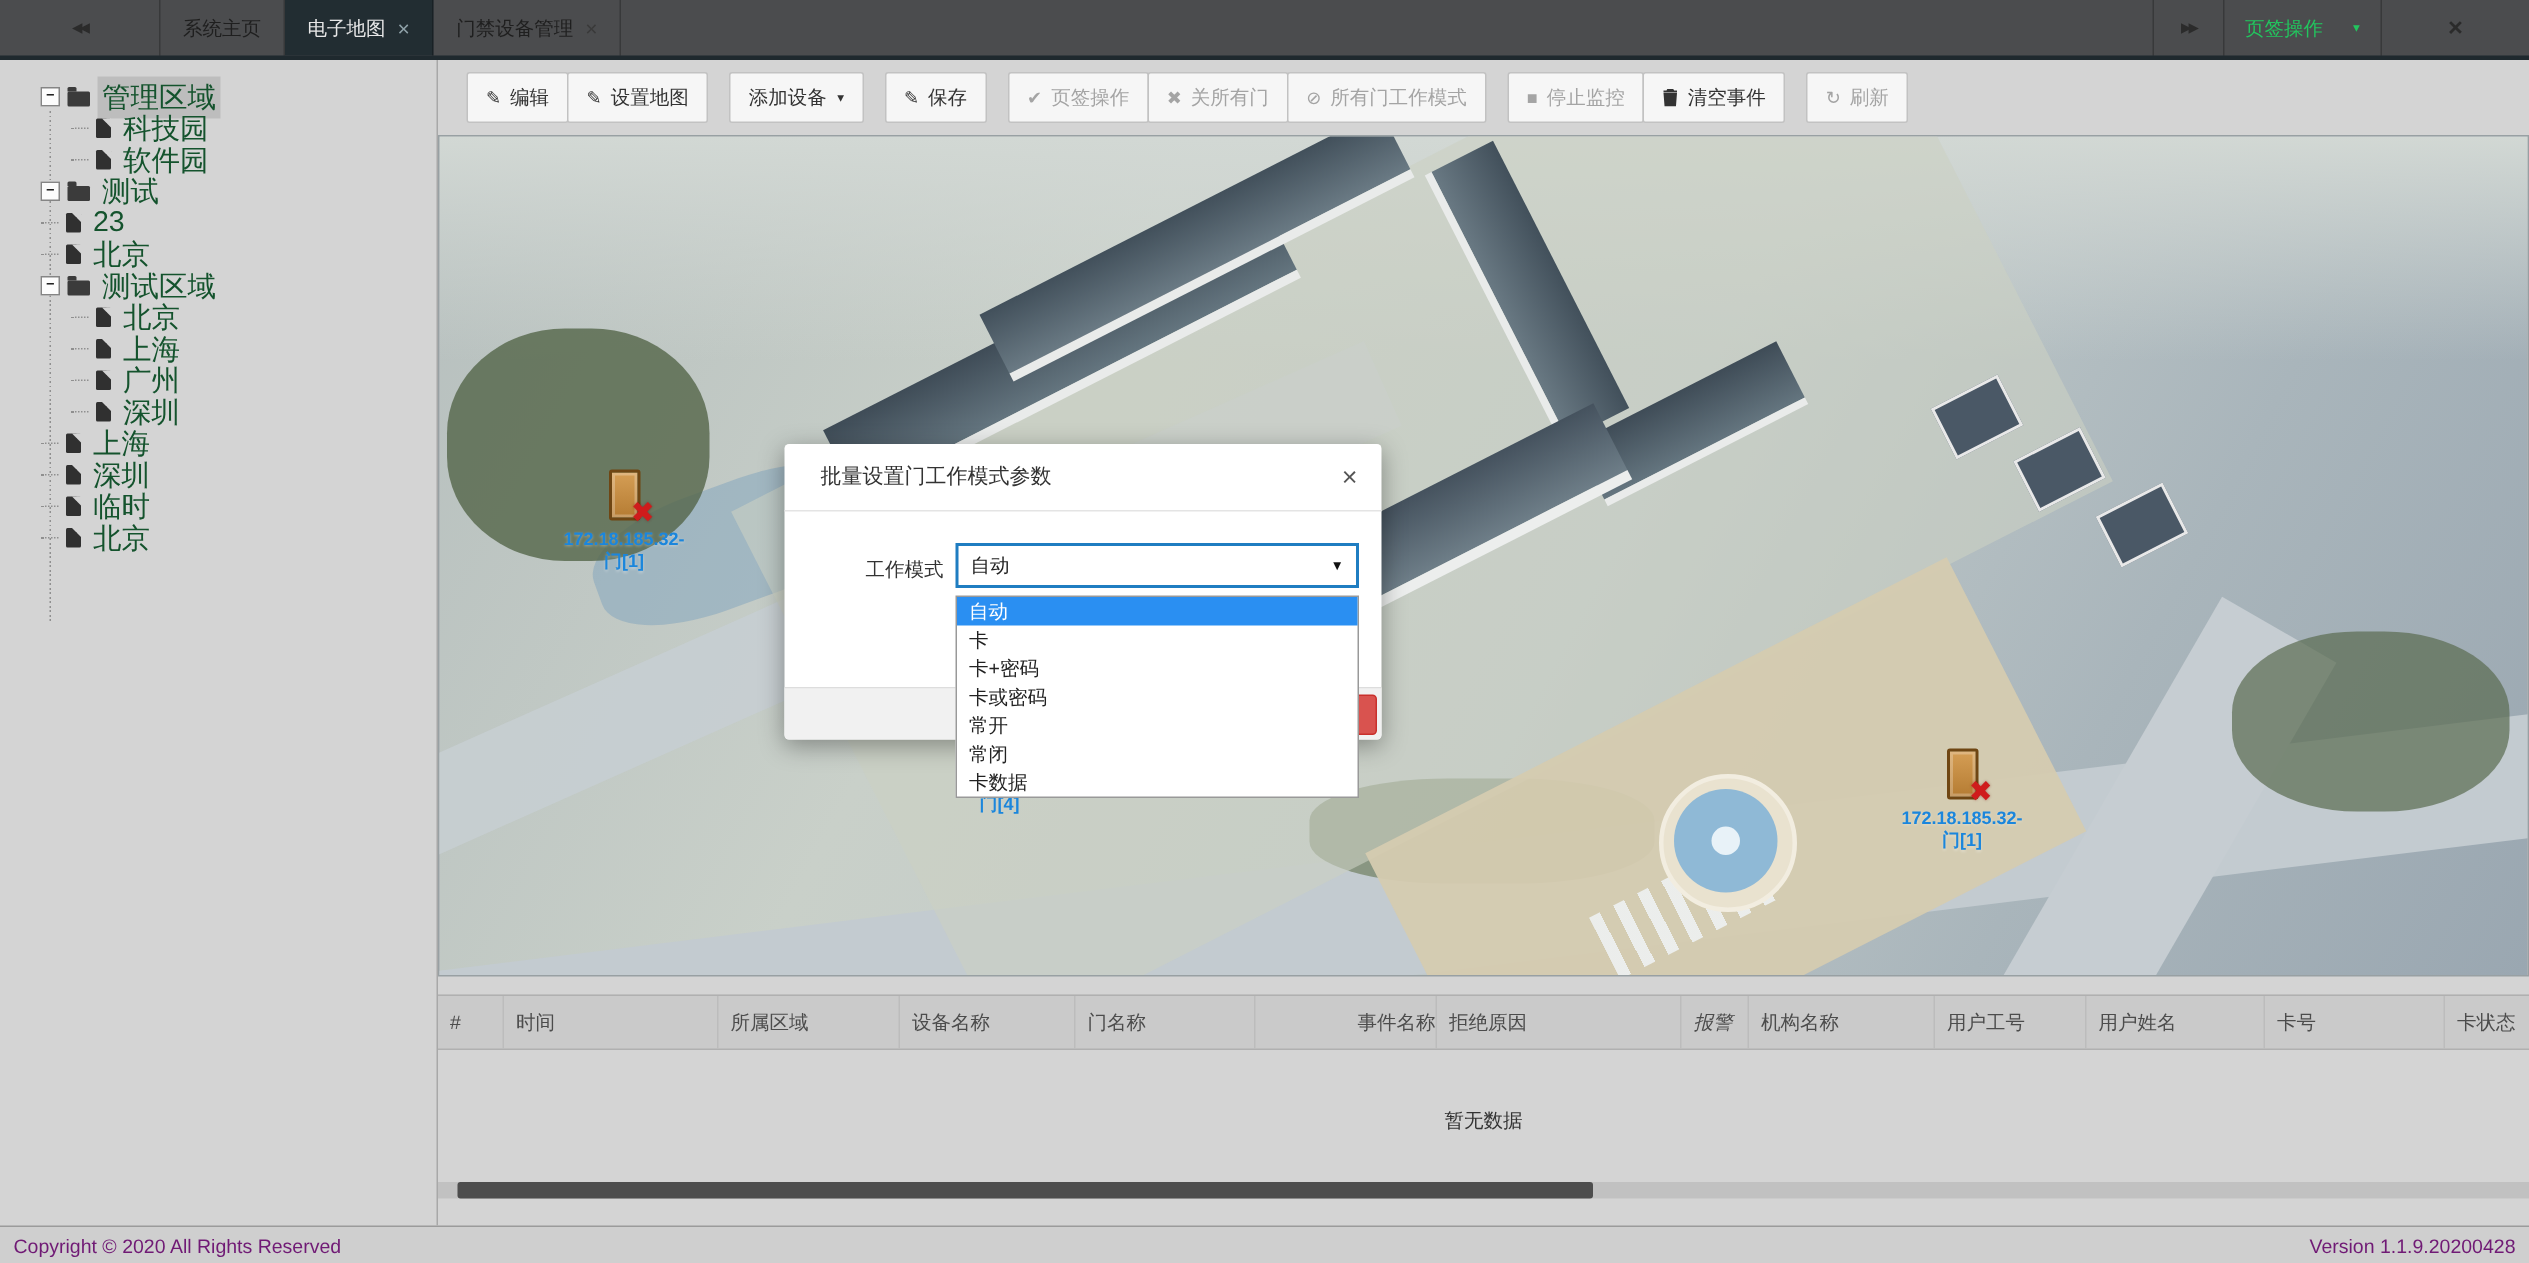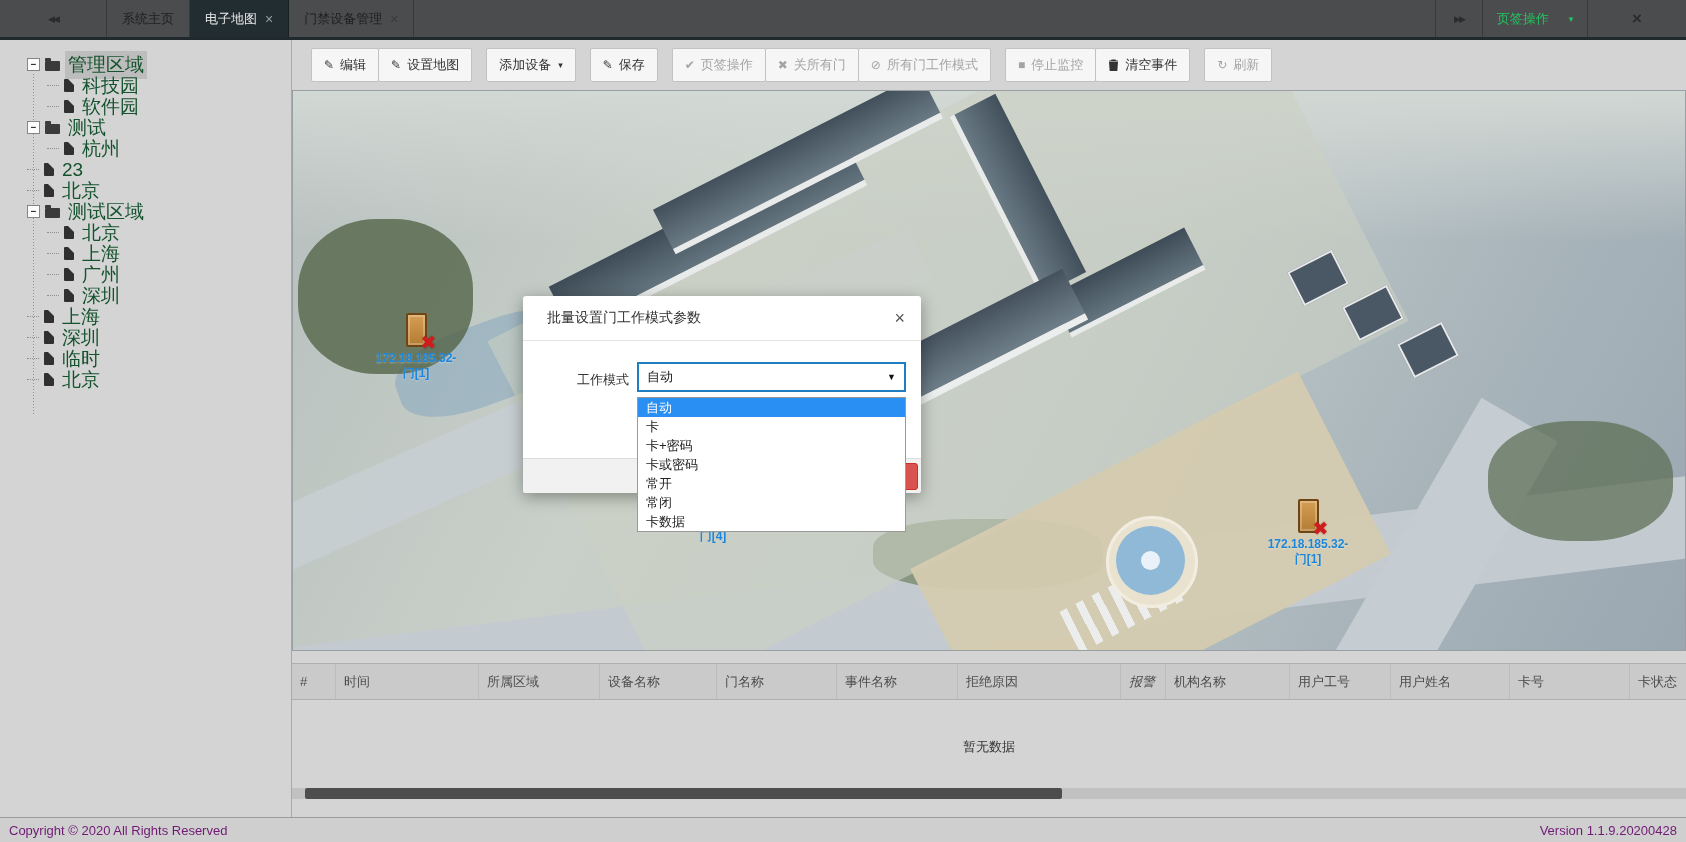--- a/index.html
+++ b/index.html
@@ -53,21 +53,21 @@
        background:linear-gradient(118deg,#b6bfbe,#c9d0c9 30%,#c1caca 55%,#a9b5bb 78%,#9aa7b1)}
   .shape{position:absolute}
   .marker{position:absolute;width:150px;text-align:center;z-index:3}
   .door{position:relative;display:inline-block;width:17px;height:30px;
         background:linear-gradient(#d59e55,#b57c33);border:2px solid #6f4613;border-radius:2px;
         box-shadow:inset 0 0 0 2px rgba(255,255,255,.25)}
   .door-x{position:absolute;right:-12px;bottom:-9px;color:#cf1c1c;font-size:19px;font-weight:bold;
           text-shadow:0 0 2px rgba(110,0,0,.45)}
   .mlabel{font-size:12px;font-weight:bold;color:#1b86dc;line-height:15px;
           text-shadow:0 1px 2px rgba(255,255,255,.35)}
-  #partial-label{position:absolute;left:360px;top:437px;width:120px;text-align:center;z-index:3;
+  #partial-label{position:absolute;left:360px;top:437px;width:120px;z-index:3;
                  font-size:12px;font-weight:bold;color:#1b86dc}
   
   #table-header{position:absolute;left:0;top:623px;width:1394px;height:37px;background:#cacaca;display:flex;
                 border-top:1px solid #b0b0b0;border-bottom:1px solid #b0b0b0;overflow:hidden;box-sizing:border-box}
   .th{display:flex;align-items:center;padding-left:8px;border-right:1px solid #bcbcbc;
       font-size:13px;color:#4c4c4c;box-sizing:border-box;min-width:0;white-space:nowrap;flex:none}
   #table-empty{position:absolute;left:0;top:698px;width:1394px;text-align:center;font-size:13px;color:#333}
   #hscroll{position:absolute;left:0;top:748px;width:1394px;height:11px;background:#c1c1c1}
   #hscroll-thumb{position:absolute;left:13px;top:0;width:757px;height:11px;background:#4d4d4d;border-radius:2px}
   
@@ -140,25 +140,20 @@
       </div>
       <div class="trow d1">
         <span class="stub"></span>
         <span class="i-file"></span>
         <span class="tlabel">软件园</span>
       </div>
       <div class="trow d0">
         <span class="i-exp">−</span>
         <span class="i-folder"></span>
         <span class="tlabel">测试</span>
-      </div>
-      <div class="trow d1">
-        <span class="stub"></span>
-        <span class="i-file"></span>
-        <span class="tlabel">杭州</span>
       </div>
       <div class="trow d0">
         <span class="stub"></span>
         <span class="i-file"></span>
         <span class="tlabel">23</span>
       </div>
       <div class="trow d0">
         <span class="stub"></span>
         <span class="i-file"></span>
         <span class="tlabel">北京</span>
@@ -309,21 +304,21 @@
       </div>
       <div class="th" style="width: 121px;">
         <span>所属区域</span>
       </div>
       <div class="th" style="width: 117px;">
         <span>设备名称</span>
       </div>
       <div class="th" style="width: 120px;">
         <span>门名称</span>
       </div>
-      <div class="th" style="width: 121px;">
+      <div class="th" style="width: 121px; justify-content: flex-end;">
         <span>事件名称</span>
       </div>
       <div class="th" style="width: 163px;">
         <span>拒绝原因</span>
       </div>
       <div class="th" style="width: 45px; font-style: italic;">
         <span>报警</span>
       </div>
       <div class="th" style="width: 124px;">
         <span>机构名称</span>

